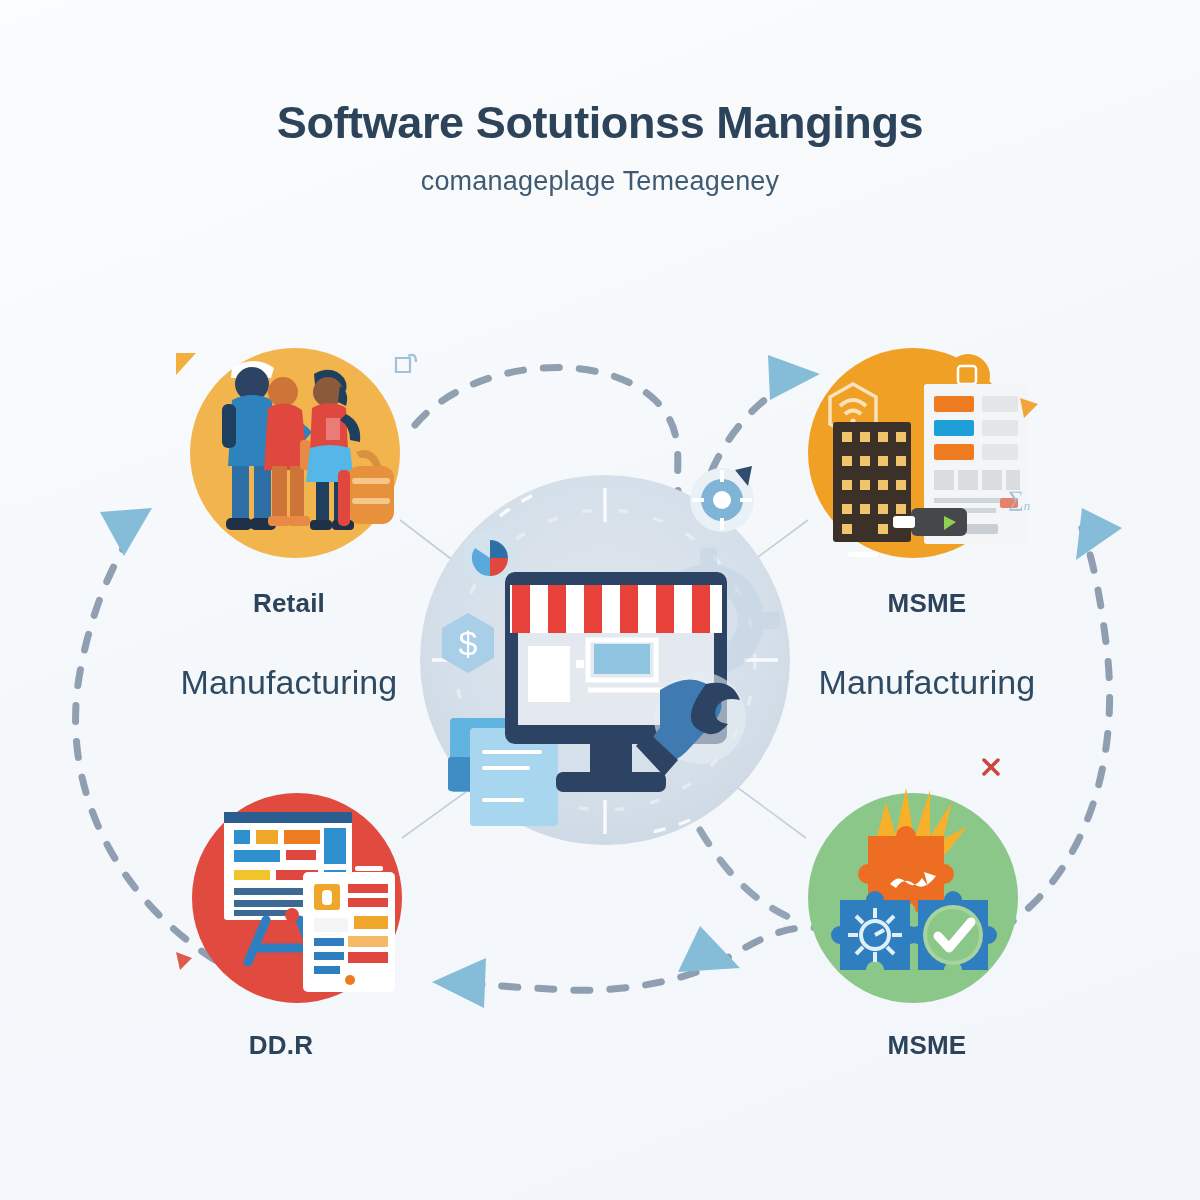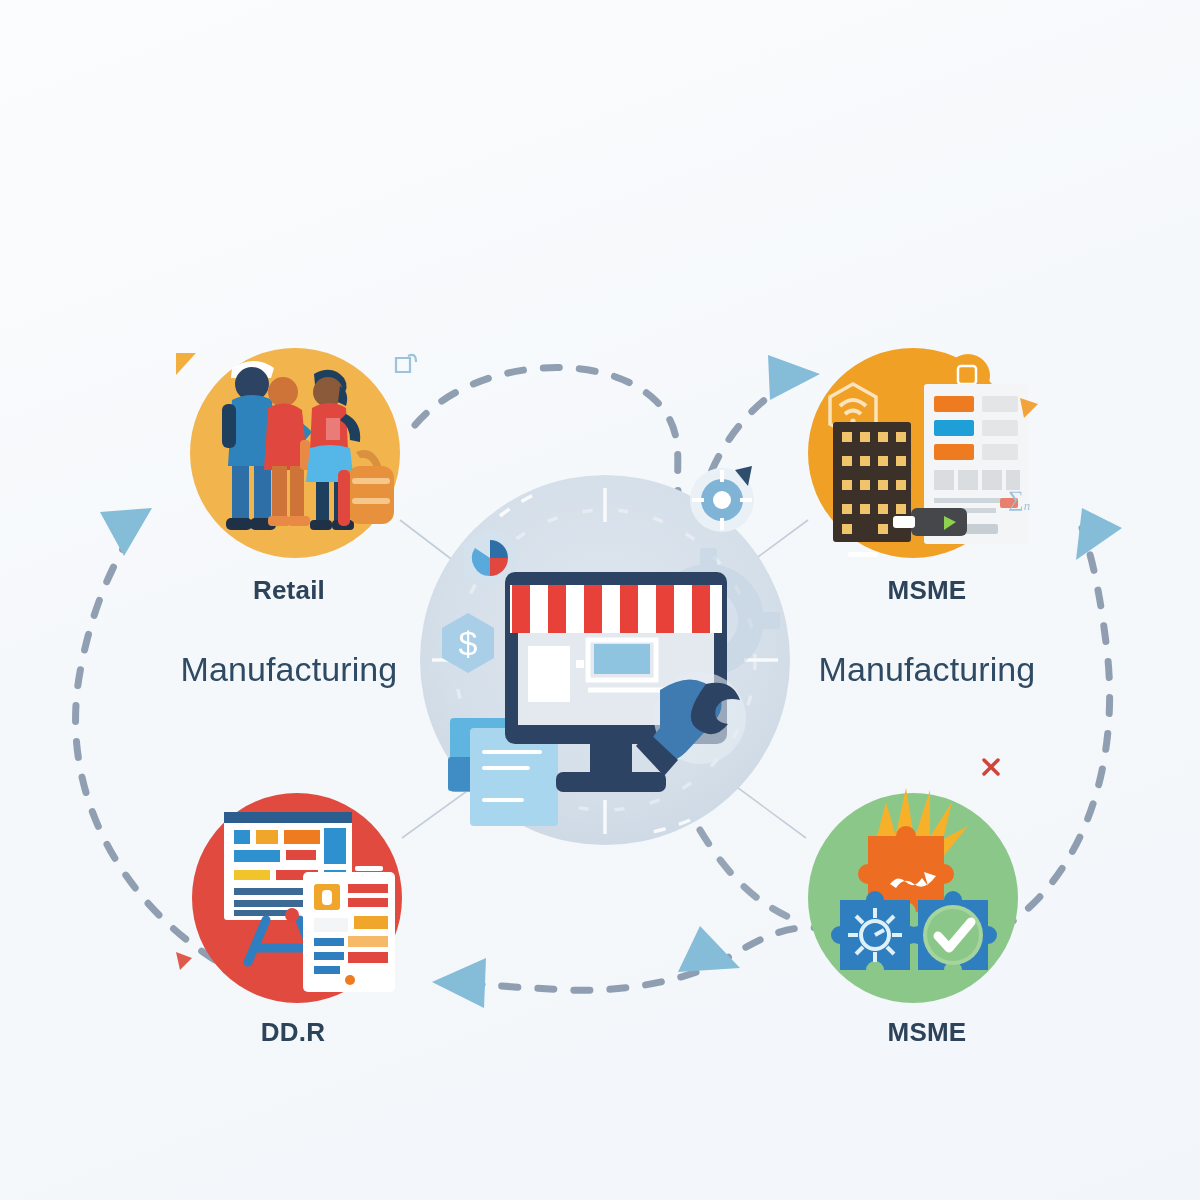--- a/index.html
+++ b/index.html
@@ -57,40 +57,44 @@
   
   .node-label {
     position: absolute;
     text-align: center;
     width: 330px;
   }
   .node-title {
     font-size: 26px;
     font-weight: bold;
     color: #2c4359;
-    margin: 3px;
+    margin: 16px;
     letter-spacing: 0.2px;
   }
   .node-sub {
     font-size: 34px;
     font-weight: normal;
     color: #2f4a63;
     margin: 44px 0 0 0;
     letter-spacing: 0.1px;
   }
   #label-tl { left: 124px; top: 572px; }
   #label-tr { left: 762px; top: 572px; }
-  #label-bl { left: 128px; top: 1014px; }
+  #label-bl { left: 116px; top: 1014px; }
   #label-br { left: 762px; top: 1014px; }
 </style>
 </head>
 <body>
 
 <div id="stage">
 
+  <div class="header">
+    <h1 class="title">Software Sotutionss Mangings</h1>
+    <p class="subtitle">comanageplage Temeageney</p>
+  </div>
 
   <svg class="layer" viewBox="0 0 1200 1200">
     <defs>
       <radialGradient id="centerGrad" cx="50%" cy="42%" r="62%">
         <stop offset="0%" stop-color="#dfe7ef"></stop>
         <stop offset="70%" stop-color="#d5dfe9"></stop>
         <stop offset="100%" stop-color="#ccd8e4"></stop>
       </radialGradient>
       <linearGradient id="bgWash" x1="0" y1="0" x2="1" y2="1">
         <stop offset="0%" stop-color="#ffffff" stop-opacity="0.9"></stop>

